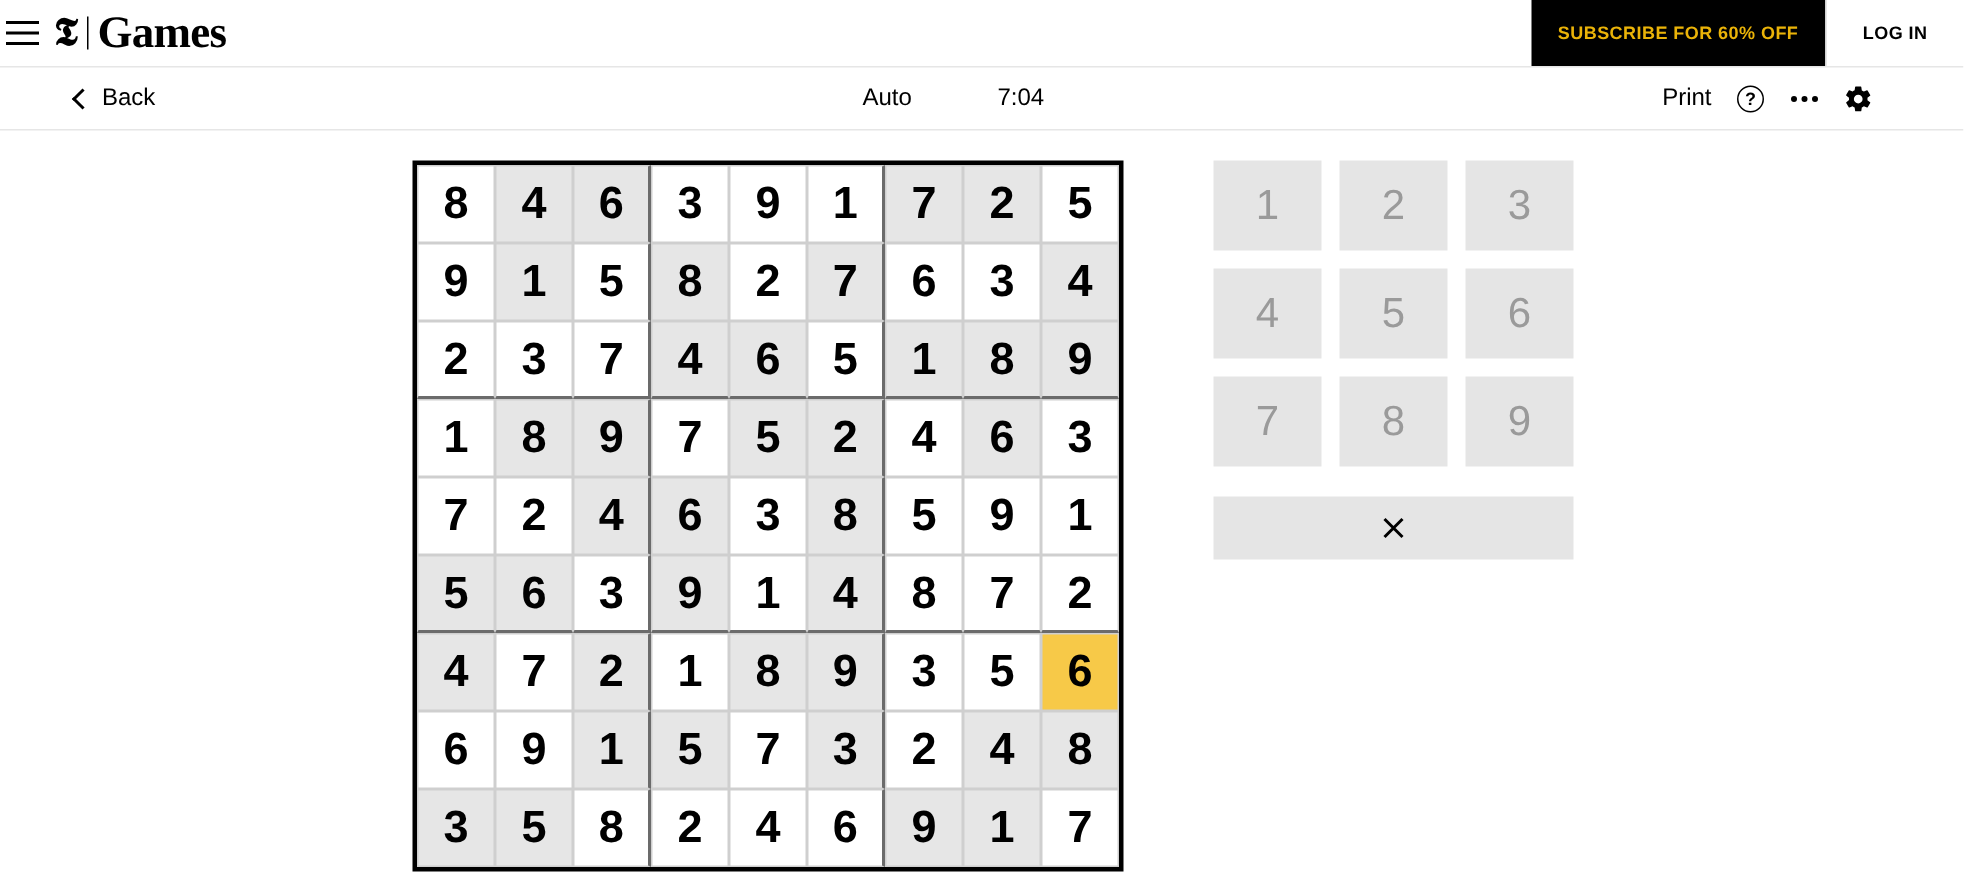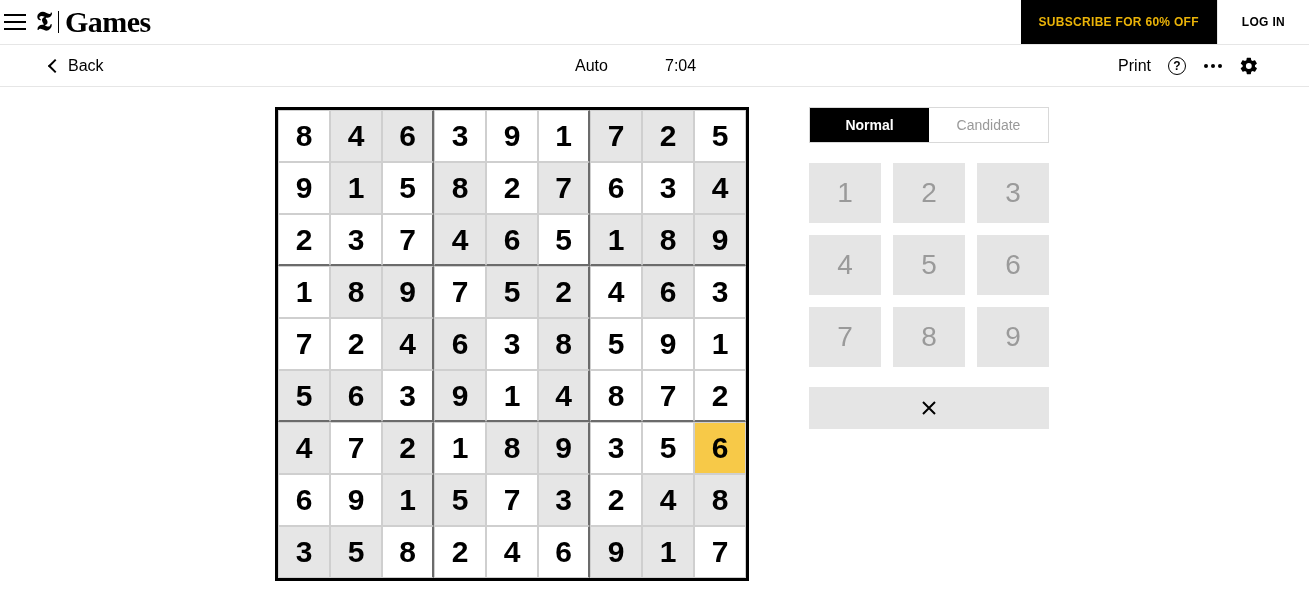--- a/index.html
+++ b/index.html
@@ -18,21 +18,21 @@
   .top-right { display:flex; align-items:stretch; height:100%; }
   .btn-sub { background:#000; color:#eab308; font-weight:bold; font-size:12px; padding:0 18px; display:flex; align-items:center; border:none; cursor:pointer; letter-spacing:0.3px; }
   .btn-login { background:#fff; color:#000; font-weight:bold; font-size:12px; padding:0 24px; display:flex; align-items:center; border:none; border-left:1px solid #e6e6e6; cursor:pointer; letter-spacing:0.3px; }
 
   
   .subbar { height:42px; border-bottom:1px solid #e6e6e6; display:flex; align-items:center; position:relative; padding:0 81px 0 50px; }
   .back { display:flex; align-items:center; gap:8px; cursor:pointer; font-size:16px; }
   .chev-left { width:10px; height:10px; border-left:2px solid #000; border-bottom:2px solid #000; transform:rotate(45deg); }
   .difficulty { position:absolute; left:575px; font-size:16px; }
   .timer { position:absolute; left:665px; font-size:16px; }
-  .sub-right { position:absolute; right:50px; display:flex; align-items:center; gap:16px; }
+  .sub-right { position:absolute; right:60px; display:flex; align-items:center; gap:16px; }
   .print { font-size:16px; cursor:pointer; }
   .icon-btn { width:20px; height:20px; display:inline-flex; align-items:center; justify-content:center; cursor:pointer; }
   .help-circle { width:18px; height:18px; border:1.5px solid #000; border-radius:50%; font-size:12px; font-weight:bold; display:flex; align-items:center; justify-content:center; }
   .dots { display:flex; gap:3px; }
   .dots span { width:4px; height:4px; background:#000; border-radius:50%; }
   .gear svg { width:20px; height:20px; }
 
   
   .main { display:flex; padding:20px 0 0 275px; gap:60px; }
 
@@ -192,24 +192,20 @@
         <div class="cell">2</div>
         <div class="cell">4</div>
         <div class="cell br-right">6</div>
         <div class="cell prefilled">9</div>
         <div class="cell prefilled">1</div>
         <div class="cell">7</div>
       </div>
   </div>
 
   <div class="controls">
-    <div class="mode-tabs">
-      <div class="mode-tab active">Normal</div>
-      <div class="mode-tab">Candidate</div>
-    </div>
     <div class="keypad" id="keypad">
         <button class="key">1</button>
         <button class="key">2</button>
         <button class="key">3</button>
         <button class="key">4</button>
         <button class="key">5</button>
         <button class="key">6</button>
         <button class="key">7</button>
         <button class="key">8</button>
         <button class="key">9</button>

